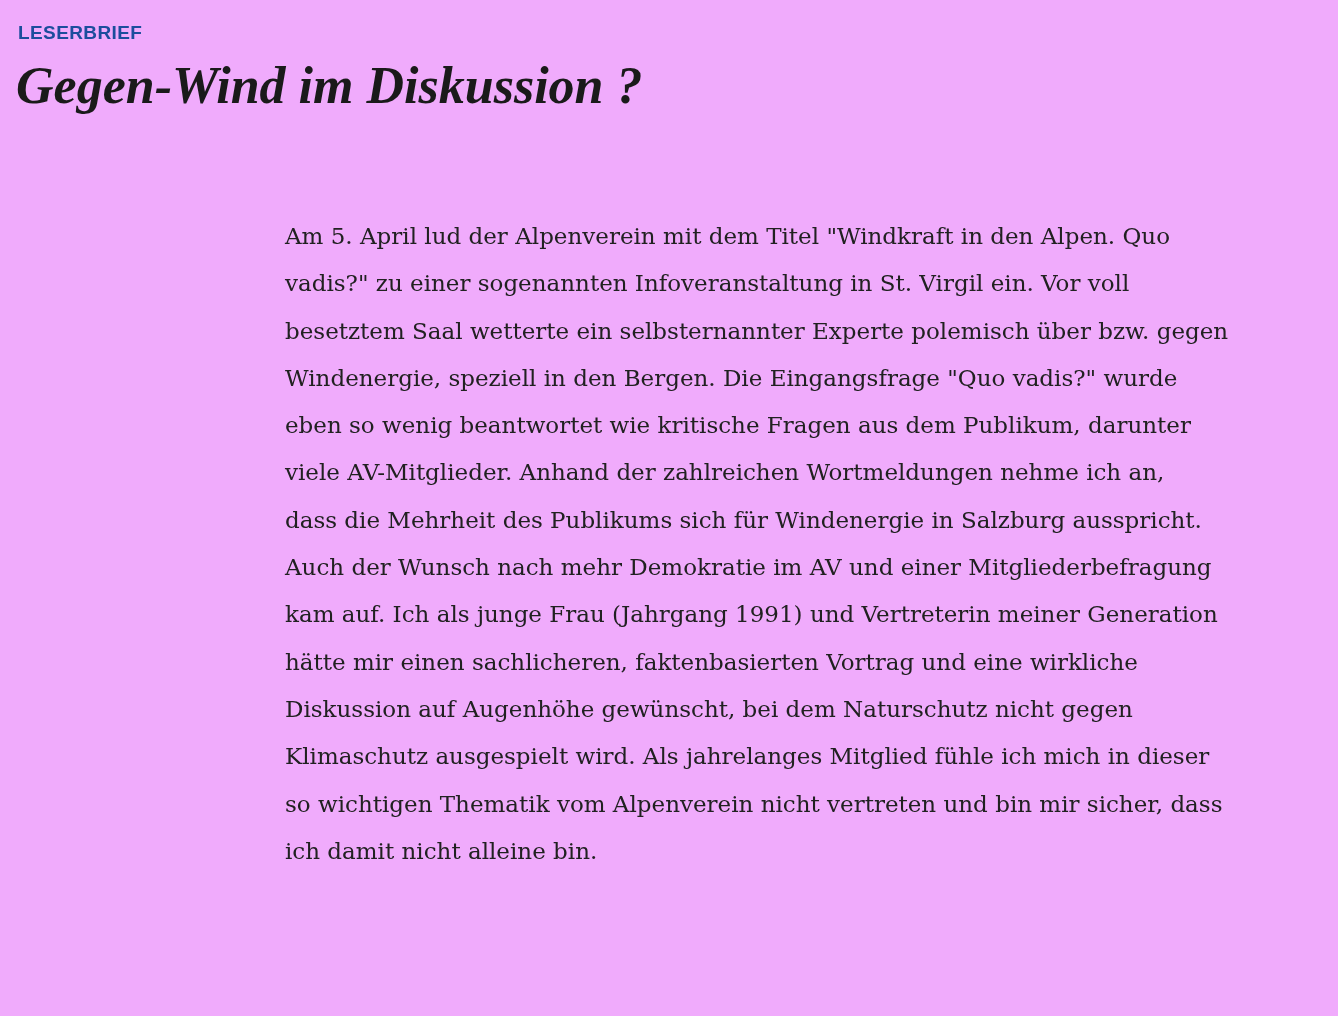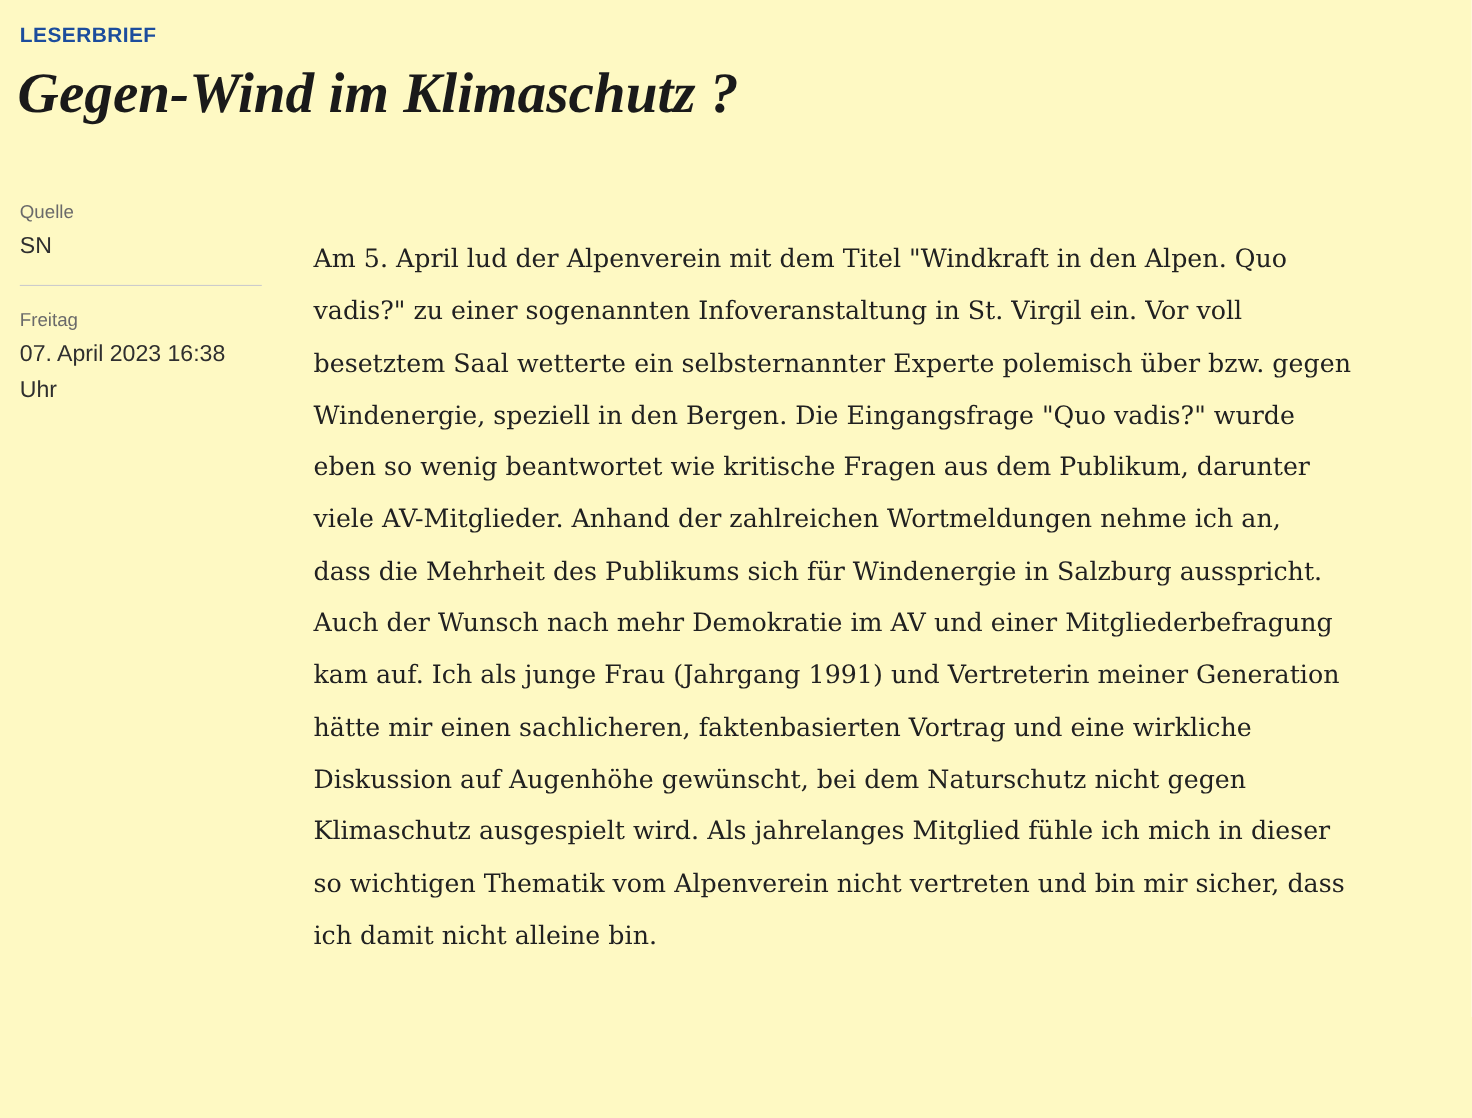--- a/index.html
+++ b/index.html
@@ -1,21 +1,21 @@
 <!DOCTYPE html>
 <html><head>
 <meta charset="utf-8">
 <style>
   * { margin: 0; padding: 0; box-sizing: border-box; }
   html, body { background: #ffffff; }
   .page {
     position: relative;
     width: 1338px;
     height: 1016px;
-    background: #fef9c3;
+    background: #f0abfc;
     overflow: hidden;
     font-family: "Liberation Sans", sans-serif;
     text-decoration: underline;
   }
 
   
   .kicker {
     position: absolute;
     left: 18px;
     top: 22px;
@@ -91,31 +91,22 @@
     color: #333333;
   }
 </style>
 </head>
 <body>
 
 <div class="page">
 
   <a class="kicker">LESERBRIEF</a>
 
-  <h1 class="headline">Gegen-Wind im Klimaschutz ?</h1>
+  <h1 class="headline">Gegen-Wind im Diskussion ?</h1>
 
-  <aside class="meta-sidebar">
-    <div class="meta-label">Quelle</div>
-    <div class="meta-value">SN</div>
-
-    <hr class="meta-divider">
-
-    <div class="meta-label">Freitag</div>
-    <div class="meta-value">07. April 2023 16:38 Uhr</div>
-  </aside>
 
   <main class="article">
     <p class="article-body">Am 5. April lud der Alpenverein mit dem Titel "Windkraft in den Alpen. Quo
 vadis?" zu einer sogenannten Infoveranstaltung in St. Virgil ein. Vor voll
 besetztem Saal wetterte ein selbsternannter Experte polemisch über bzw. gegen
 Windenergie, speziell in den Bergen. Die Eingangsfrage "Quo vadis?" wurde
 eben so wenig beantwortet wie kritische Fragen aus dem Publikum, darunter
 viele AV-Mitglieder. Anhand der zahlreichen Wortmeldungen nehme ich an,
 dass die Mehrheit des Publikums sich für Windenergie in Salzburg ausspricht.
 Auch der Wunsch nach mehr Demokratie im AV und einer Mitgliederbefragung

